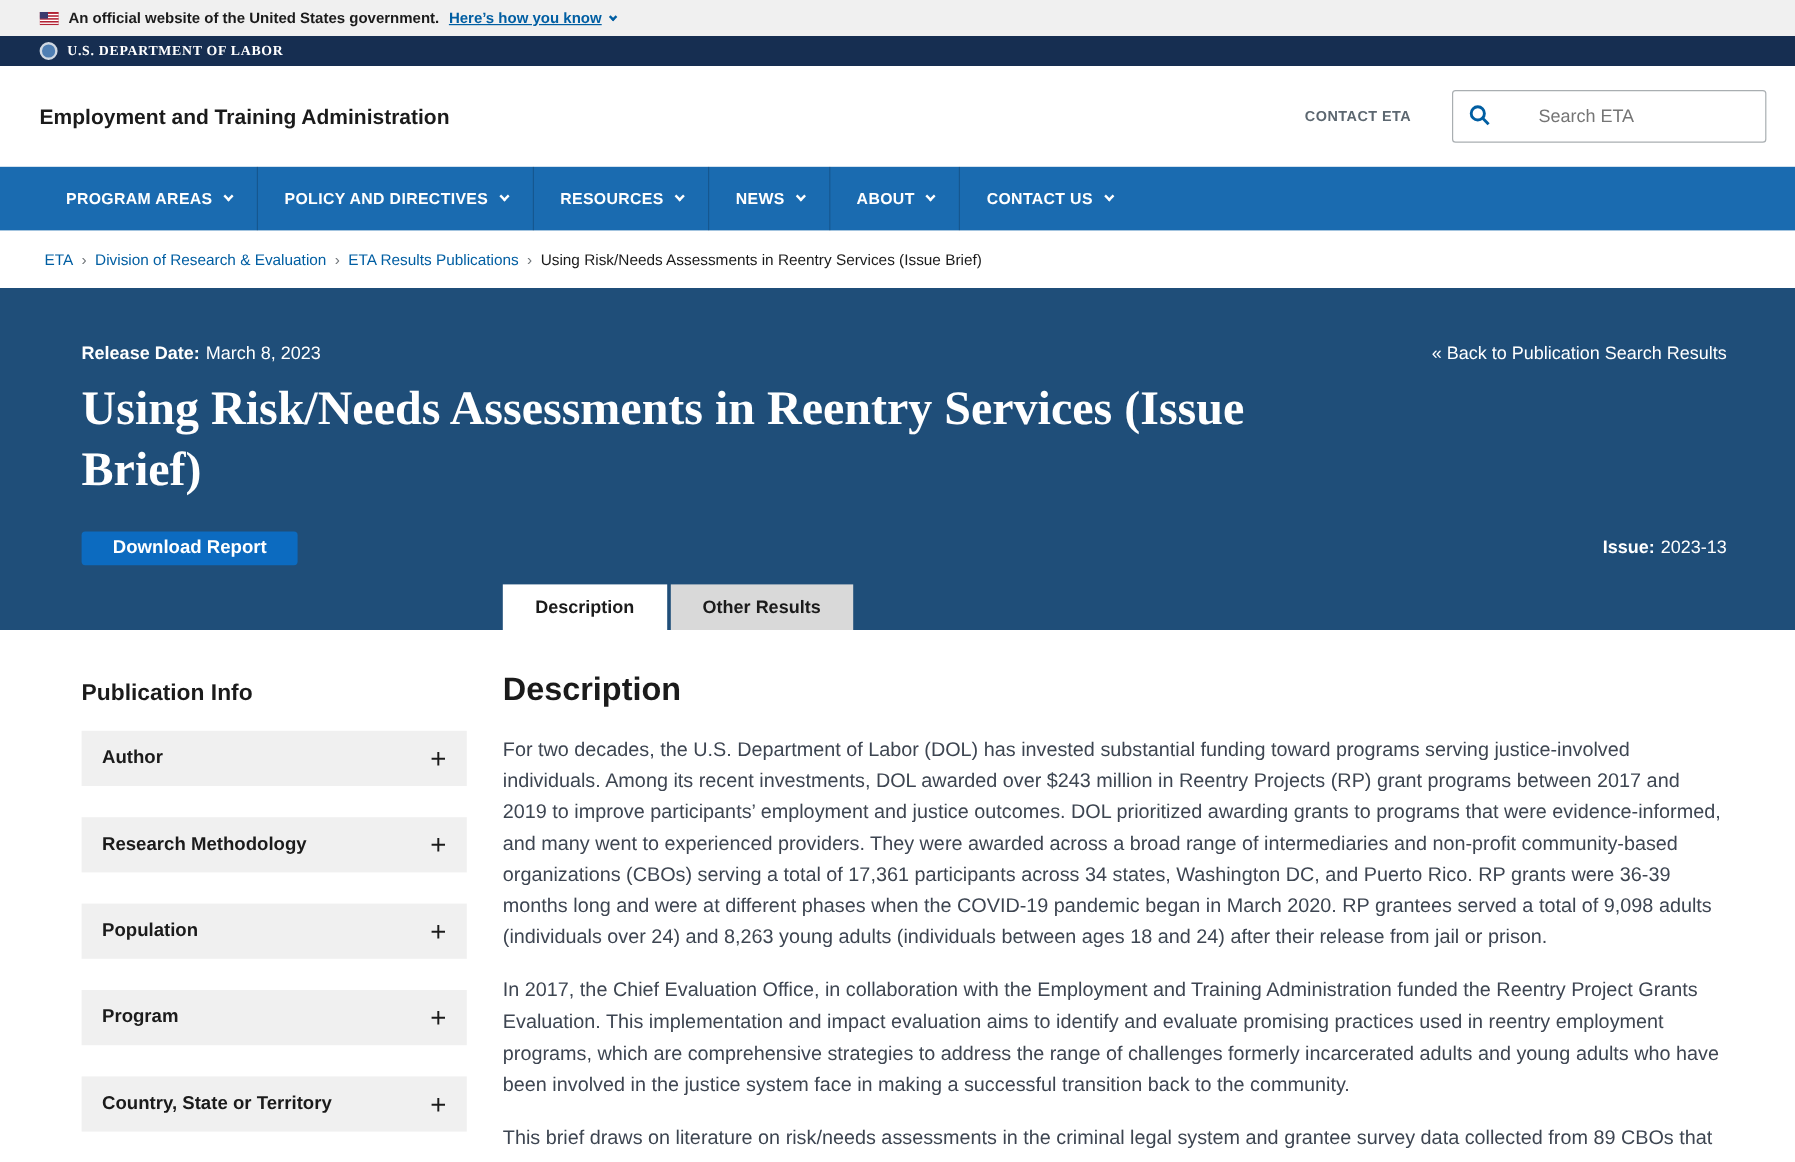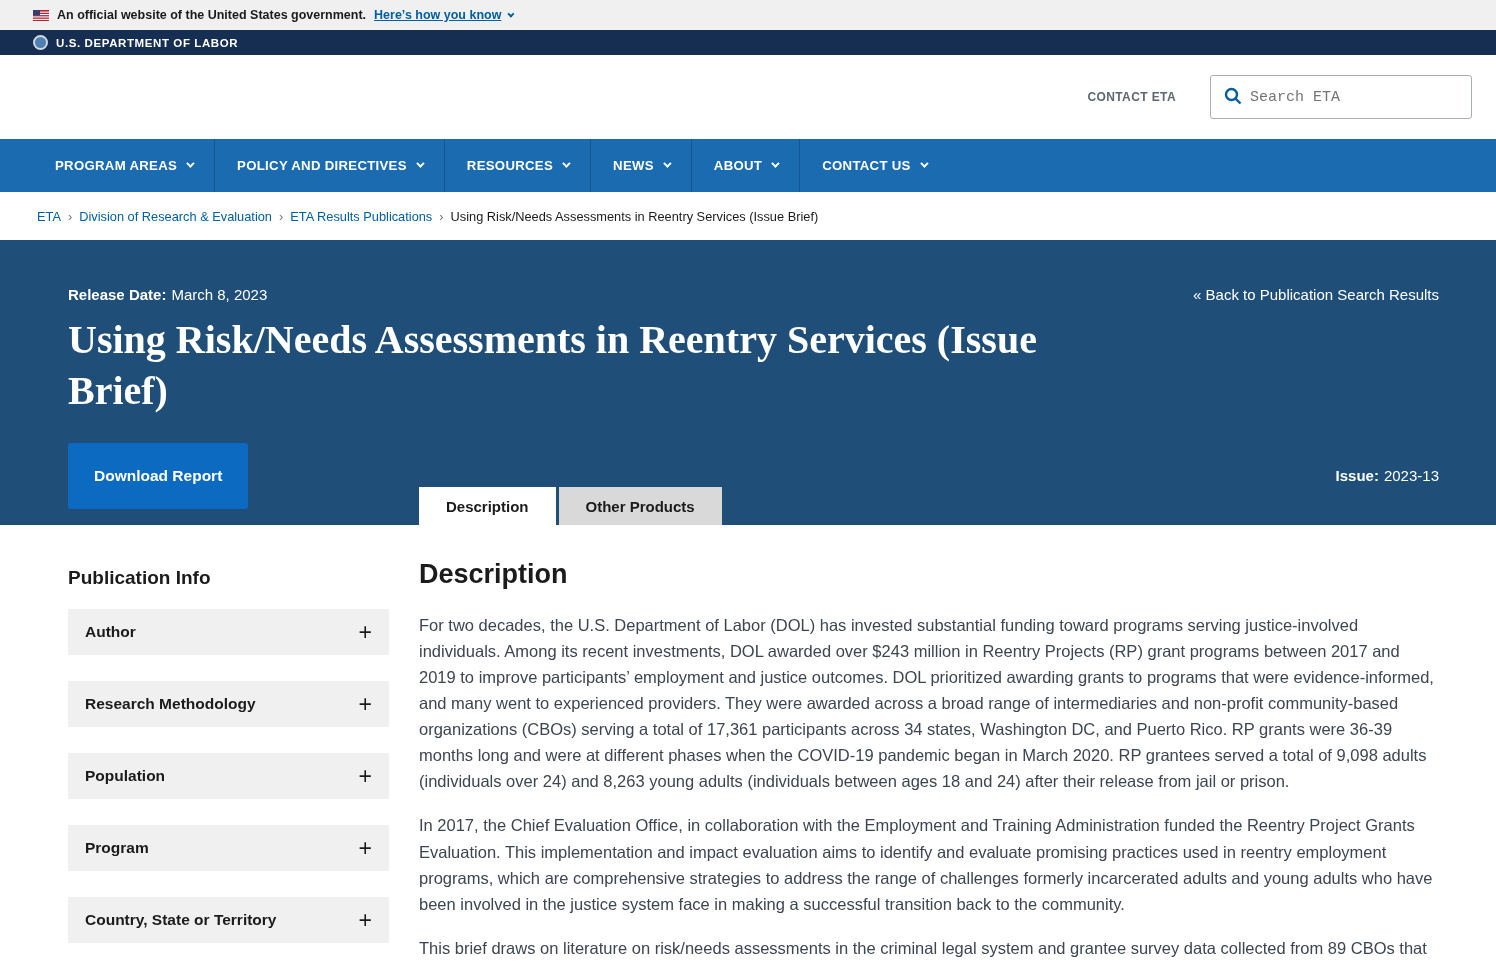--- a/index.html
+++ b/index.html
@@ -21,35 +21,35 @@
   .gov-banner{height:30px;background:#f0f0f0;display:flex;align-items:center;
     padding-left:33px;font-size:12.5px;color:#1b1b1b;gap:8px;font-weight:bold;}
   .gov-banner .flag{display:inline-flex;flex-shrink:0;}
   .gov-banner .how-link{color:var(--link-blue);text-decoration:underline;display:inline-flex;align-items:center;gap:6px;}
   .chev{display:inline-block;width:6px;height:6px;border-right:2px solid currentColor;
     border-bottom:2px solid currentColor;transform:rotate(45deg) translateY(-2px);}
   .chev.sm{width:5px;height:5px;}
 
   
   .dol-bar{height:25px;background:var(--banner-navy);display:flex;align-items:center;
-    padding-left:33px;gap:8px;}
+    padding-left:33px;gap:8px;font-family:Liberation Serif, serif;}
   .dol-bar .label{color:#fff;font-size:11.5px;font-weight:bold;letter-spacing:.6px;}
   .seal{width:15px;height:15px;border-radius:50%;background:#4f7fb3;border:2px solid #cfd8e2;
     display:inline-block;}
 
   
   .site-header{height:84px;display:flex;align-items:center;padding:0 24px 0 33px;background:#fff;}
   .site-title{font-size:17.5px;font-weight:bold;color:#1b1b1b;}
   .site-header .spacer{flex:1;}
   .contact-link{font-size:12px;color:#5c6770;letter-spacing:.4px;margin-right:34px;font-weight:bold;}
   .search-box{width:262px;height:44px;border:1px solid #a9aeb1;border-radius:3px;
     display:flex;align-items:center;background:#fff;}
   .search-btn{border:none;background:none;padding:0 8px 0 13px;cursor:pointer;display:flex;align-items:center;}
   .search-input{border:none;outline:none;flex:1;font-size:15px;color:#1b1b1b;
-    font-family:Liberation Mono, monospace;min-width:0;background:transparent;}
+    font-family:Liberation Sans, sans-serif;min-width:0;background:transparent;margin-left:32px;}
   .search-input::placeholder{color:#757575;}
 
   
   .main-nav{height:53px;background:var(--nav-blue);display:flex;align-items:stretch;padding-left:33px;}
   .nav-item{display:flex;align-items:center;gap:9px;padding:0 22px;color:#fff;
     font-size:13.2px;font-weight:bold;letter-spacing:.3px;border-left:1px solid rgba(0,0,0,.18);}
   .nav-item:first-child{border-left:none;}
   .nav-item .chev{margin-top:-2px;}
 
   
@@ -61,21 +61,21 @@
   
   .hero{height:285px;background:var(--hero-blue);position:relative;
     padding:46px 57px 0 68px;color:#fff;}
   .hero-top{display:flex;justify-content:space-between;align-items:center;font-size:15px;}
   .b{font-weight:bold;margin-right:5px;}
   .back-link{color:#fff;font-size:15px;}
   .hero-title{font-family:"Liberation Serif","DejaVu Serif",serif;font-weight:bold;
     font-size:40px;line-height:1.27;max-width:1060px;margin-top:12px;color:#fff;}
   .hero-bottom{display:flex;justify-content:space-between;align-items:center;margin-top:26px;}
   .download-btn{background:var(--button-blue);color:#fff;border:none;border-radius:3px;
-    padding:24px 26px;font-size:15.5px;font-weight:bold;cursor:pointer;
+    padding:5px 26px;font-size:15.5px;font-weight:bold;cursor:pointer;
     font-family:"Liberation Sans","DejaVu Sans",sans-serif;}
   .issue{font-size:15px;}
   .tabs{position:absolute;left:419px;bottom:0;display:flex;gap:3px;}
   .tab{border:none;height:38px;padding:0 27px;font-size:15px;font-weight:bold;cursor:pointer;
     background:var(--tab-gray);color:#1b1b1b;font-family:"Liberation Sans","DejaVu Sans",sans-serif;}
   .tab.active{background:#fff;}
 
   
   .content{display:flex;padding:26px 56px 0 68px;align-items:flex-start;}
   .sidebar{width:321px;flex-shrink:0;margin-right:30px;}
@@ -111,20 +111,21 @@
       <span class="chev sm"></span>
     </a>
 </div>
 
 <div class="dol-bar">
   <span class="seal"></span>
   <span class="label">U.S. DEPARTMENT OF LABOR</span>
 </div>
 
 <header class="site-header">
+  <div class="site-title">Employment and Training Administration</div>
   <div class="spacer"></div>
   <a href="#" class="contact-link">CONTACT ETA</a>
   <div class="search-box">
     <button class="search-btn">
       <span>
         <svg width="18" height="18" viewBox="0 0 18 18" fill="none" stroke="#005ea2" stroke-width="2.4">
           <circle cx="7.5" cy="7.5" r="5.5"></circle>
             <line x1="11.8" y1="11.8" x2="16.5" y2="16.5"></line>
         </svg>
       </span>
@@ -179,21 +180,21 @@
   </div>
   <h1 class="hero-title">Using Risk/Needs Assessments in Reentry Services (Issue Brief)</h1>
   <div class="hero-bottom">
     <button class="download-btn">Download Report</button>
     <div class="issue">
       <span class="b">Issue:</span><span>2023-13</span>
     </div>
   </div>
   <div class="tabs">
     <button class="tab active">Description</button>
-    <button class="tab">Other Products</button>
+    <button class="tab">Other Results</button>
   </div>
 </section>
 
 <div class="content">
   <aside class="sidebar">
     <h2>Publication Info</h2>
     <button class="acc">
       <span>Author</span>
       <span class="plus">+</span>
     </button>

